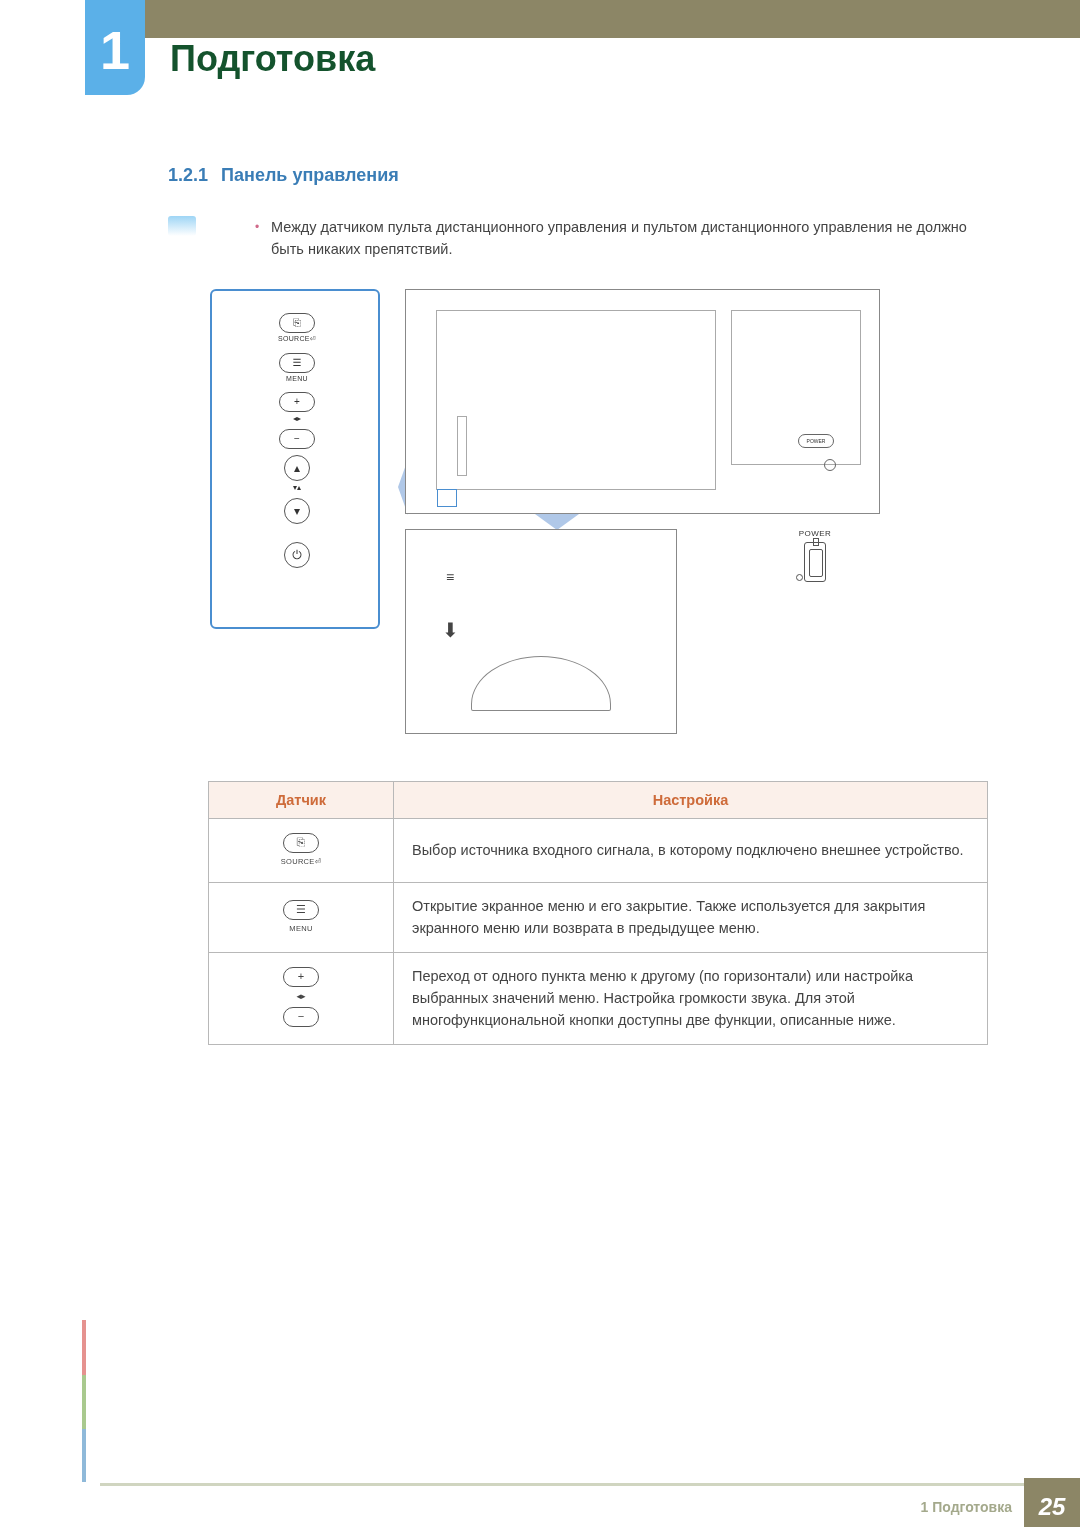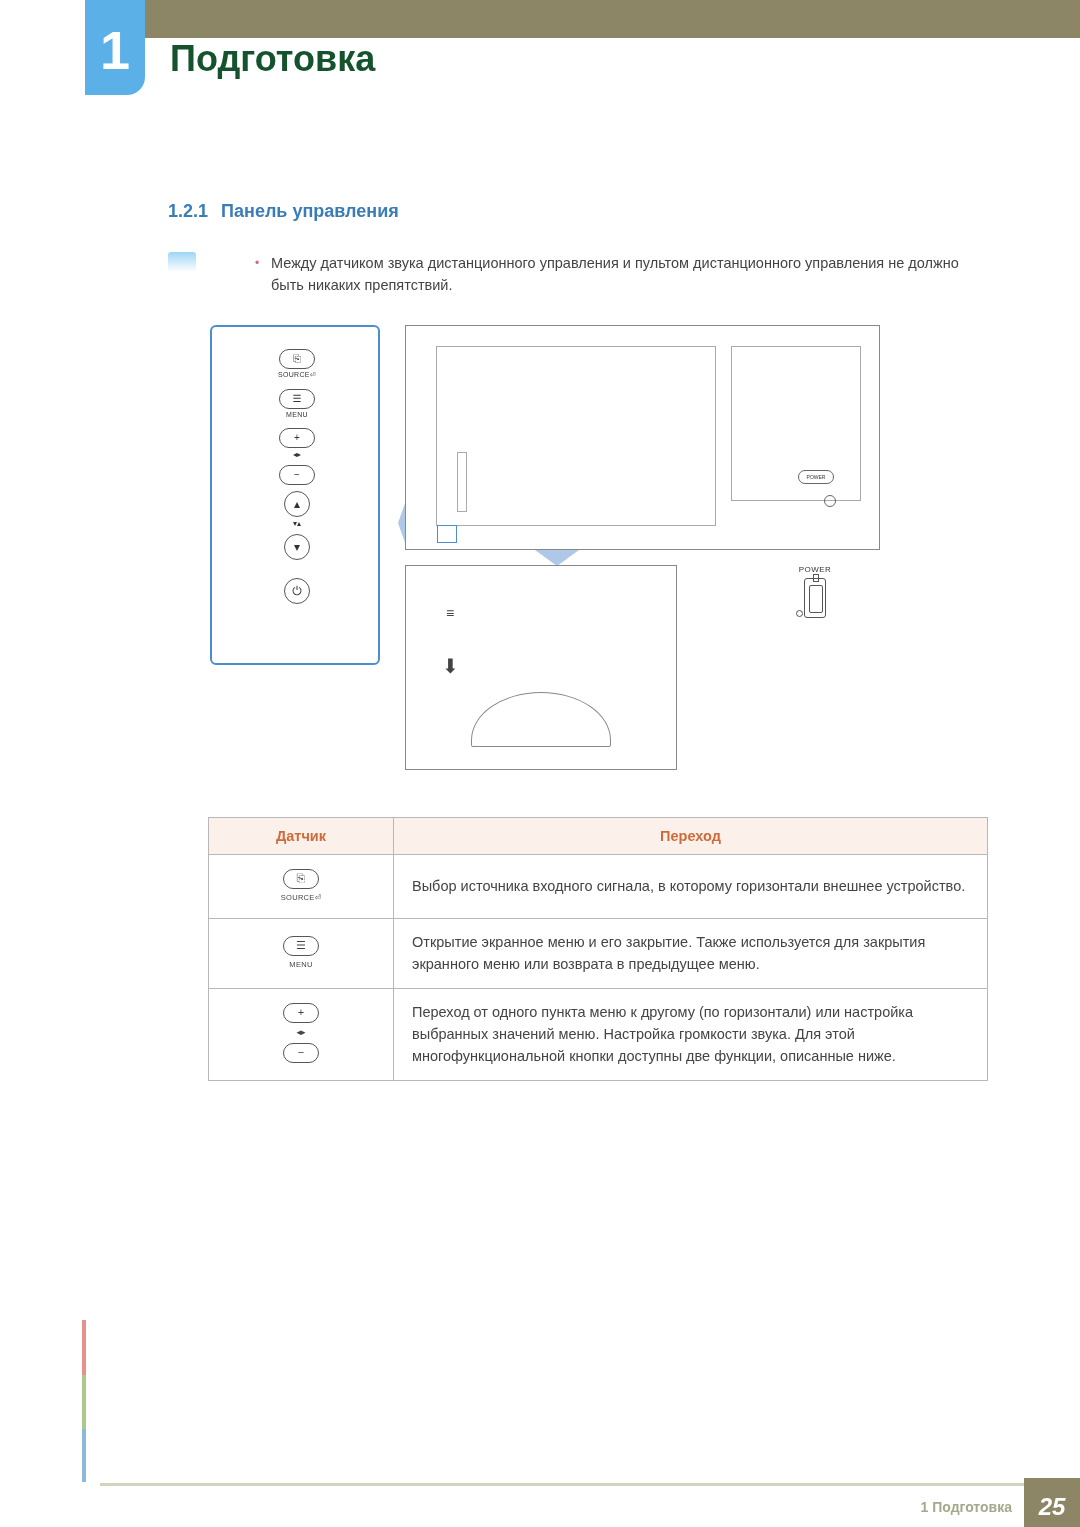--- a/index.html
+++ b/index.html
@@ -48,21 +48,20 @@
     padding: 90px 100px 0 100px;
   }
   .h2-row {
     margin-top: 40px;
     font-size: 30px;
     font-weight: bold;
     color: #3a7db6;
   }
   .h2-num { display: inline-block; width: 65px; }
   .h3-row {
-    margin-top: 36px;
     margin-left: 68px;
     font-size: 18px;
     font-weight: bold;
     color: #3a7db6;
   }
   .h3-num { margin-right: 8px; }
   .notes {
     margin-top: 30px;
     margin-left: 115px;
     font-size: 14.5px;
@@ -279,21 +278,21 @@
 <div class="content">
 
   <div class="h3-row">
     <span class="h3-num">1.2.1</span>
     <span>Панель управления</span>
   </div>
 
   <div style="position:relative;">
     <div class="note-icon-badge"></div>
     <ul class="notes">
-      <li>Между датчиком звука дистанционного управления и пультом дистанционного управления не должно быть никаких препятствий.</li>
+      <li>Между датчиком пульта дистанционного управления и пультом дистанционного управления не должно быть никаких препятствий.</li>
     </ul>
   </div>
 
   <div class="figure-wrap">
     <div class="fig-panel-left">
       <div class="btn-stack">
         <div class="oval-btn">⎘</div>
         <div class="btn-label">SOURCE⏎</div>
         <div class="oval-btn">☰</div>
         <div class="btn-label">MENU</div>
@@ -332,30 +331,30 @@
       <div class="pin-box">
           <div class="pin-led"></div>
         </div>
     </div>
   </div>
 
   <table class="spec">
     <thead>
       <tr>
         <th>Датчик</th>
-        <th>Переход</th>
+        <th>Настройка</th>
       </tr>
     </thead>
     <tbody>
       <tr>
         <td class="icon-cell">
           <div class="cell-oval">⎘</div>
           <div class="cell-lbl">SOURCE⏎</div>
         </td>
-        <td>Выбор источника входного сигнала, в которому горизонтали внешнее устройство.</td>
+        <td>Выбор источника входного сигнала, в которому подключено внешнее устройство.</td>
       </tr>
       <tr>
         <td class="icon-cell">
           <div class="cell-oval">☰</div>
           <div class="cell-lbl">MENU</div>
         </td>
         <td>Открытие экранное меню и его закрытие. Также используется для закрытия экранного меню или возврата в предыдущее меню.</td>
       </tr>
       <tr>
         <td class="icon-cell">

